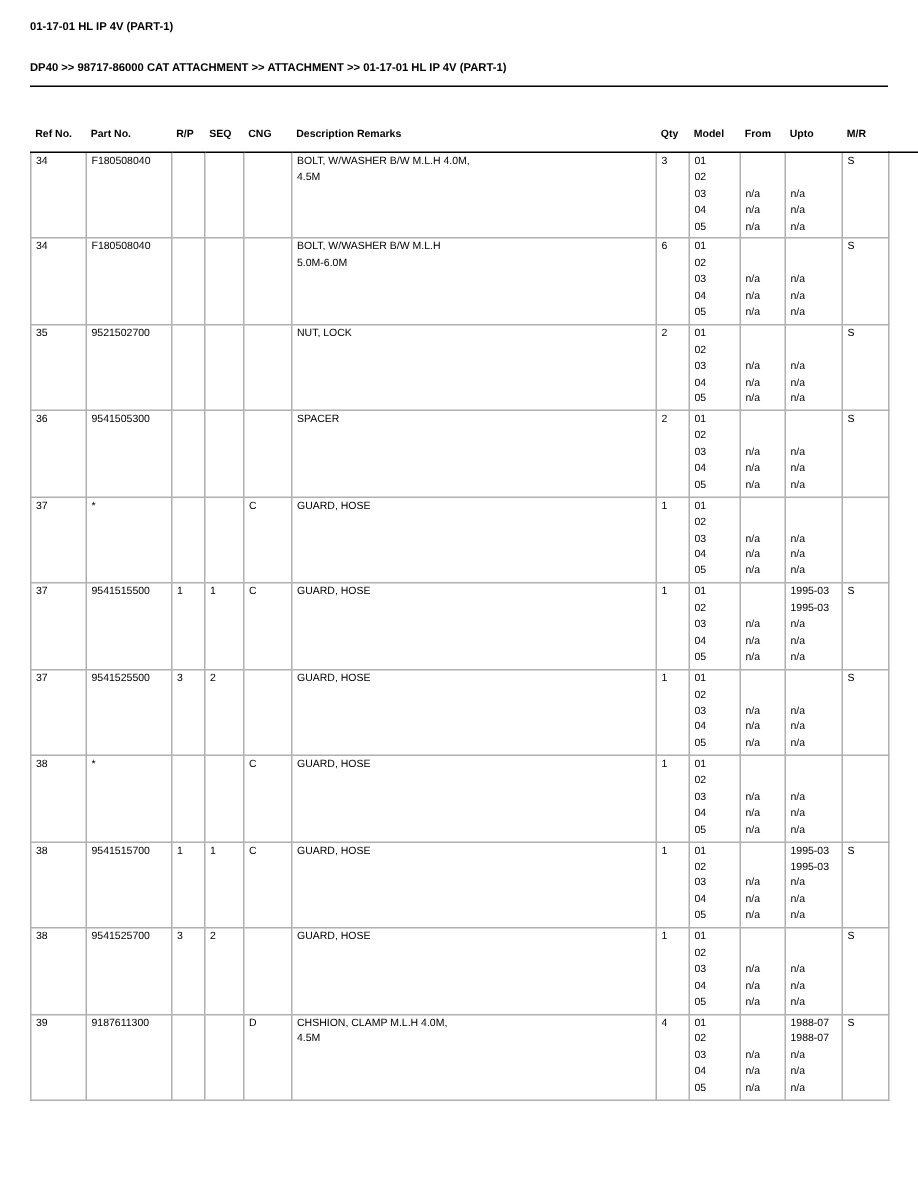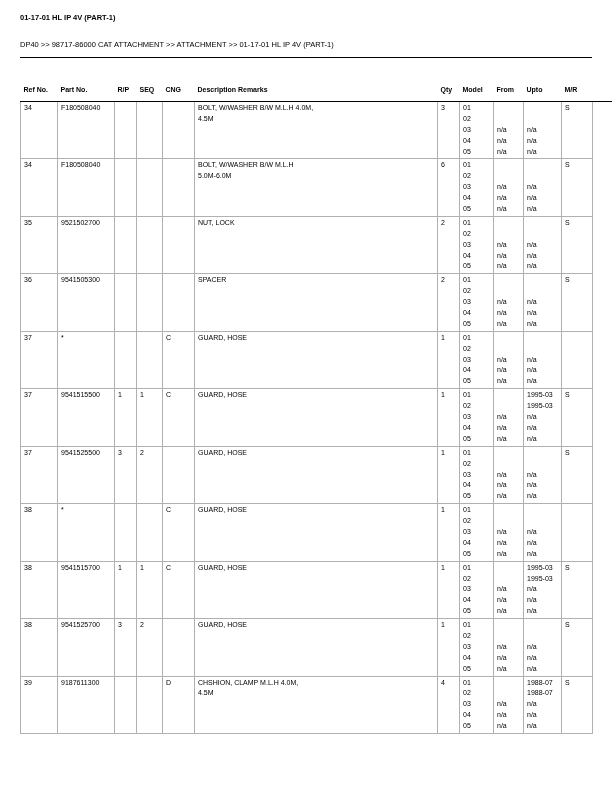--- a/index.html
+++ b/index.html
@@ -4,21 +4,21 @@
 <style>
   * { margin:0; padding:0; box-sizing:border-box; }
   html, body { background:#ffffff; }
   body {
     width:612px; height:792px;
     font-family:"Liberation Sans","DejaVu Sans",sans-serif;
     font-size:7px; color:#000; position:relative; overflow:hidden;
   }
   .page { padding:13px 20px 0 20px; }
   .doc-title { font-weight:700; font-size:7.5px; margin-bottom:18px; white-space:nowrap; }
-  .breadcrumb { font-weight:400; font-size:7.5px; margin-bottom:8px; white-space:nowrap; }
+  .breadcrumb { font-weight:700; font-size:7.5px; margin-bottom:8px; white-space:nowrap; }
   .top-rule { border:0; border-top:1px solid #000; height:0; width:572px; }
   table.parts { border-collapse:collapse; table-layout:fixed; width:572px; }
   thead th {
     font-weight:700; text-align:left; vertical-align:bottom;
     padding:28px 0 8px 3px; border-bottom:1px solid #000;
     font-size:7px; white-space:nowrap; overflow:visible;
   }
   tbody td {
     border:1px solid #b0b0b0; vertical-align:top;
     padding:1px 1px 1px 3px;

